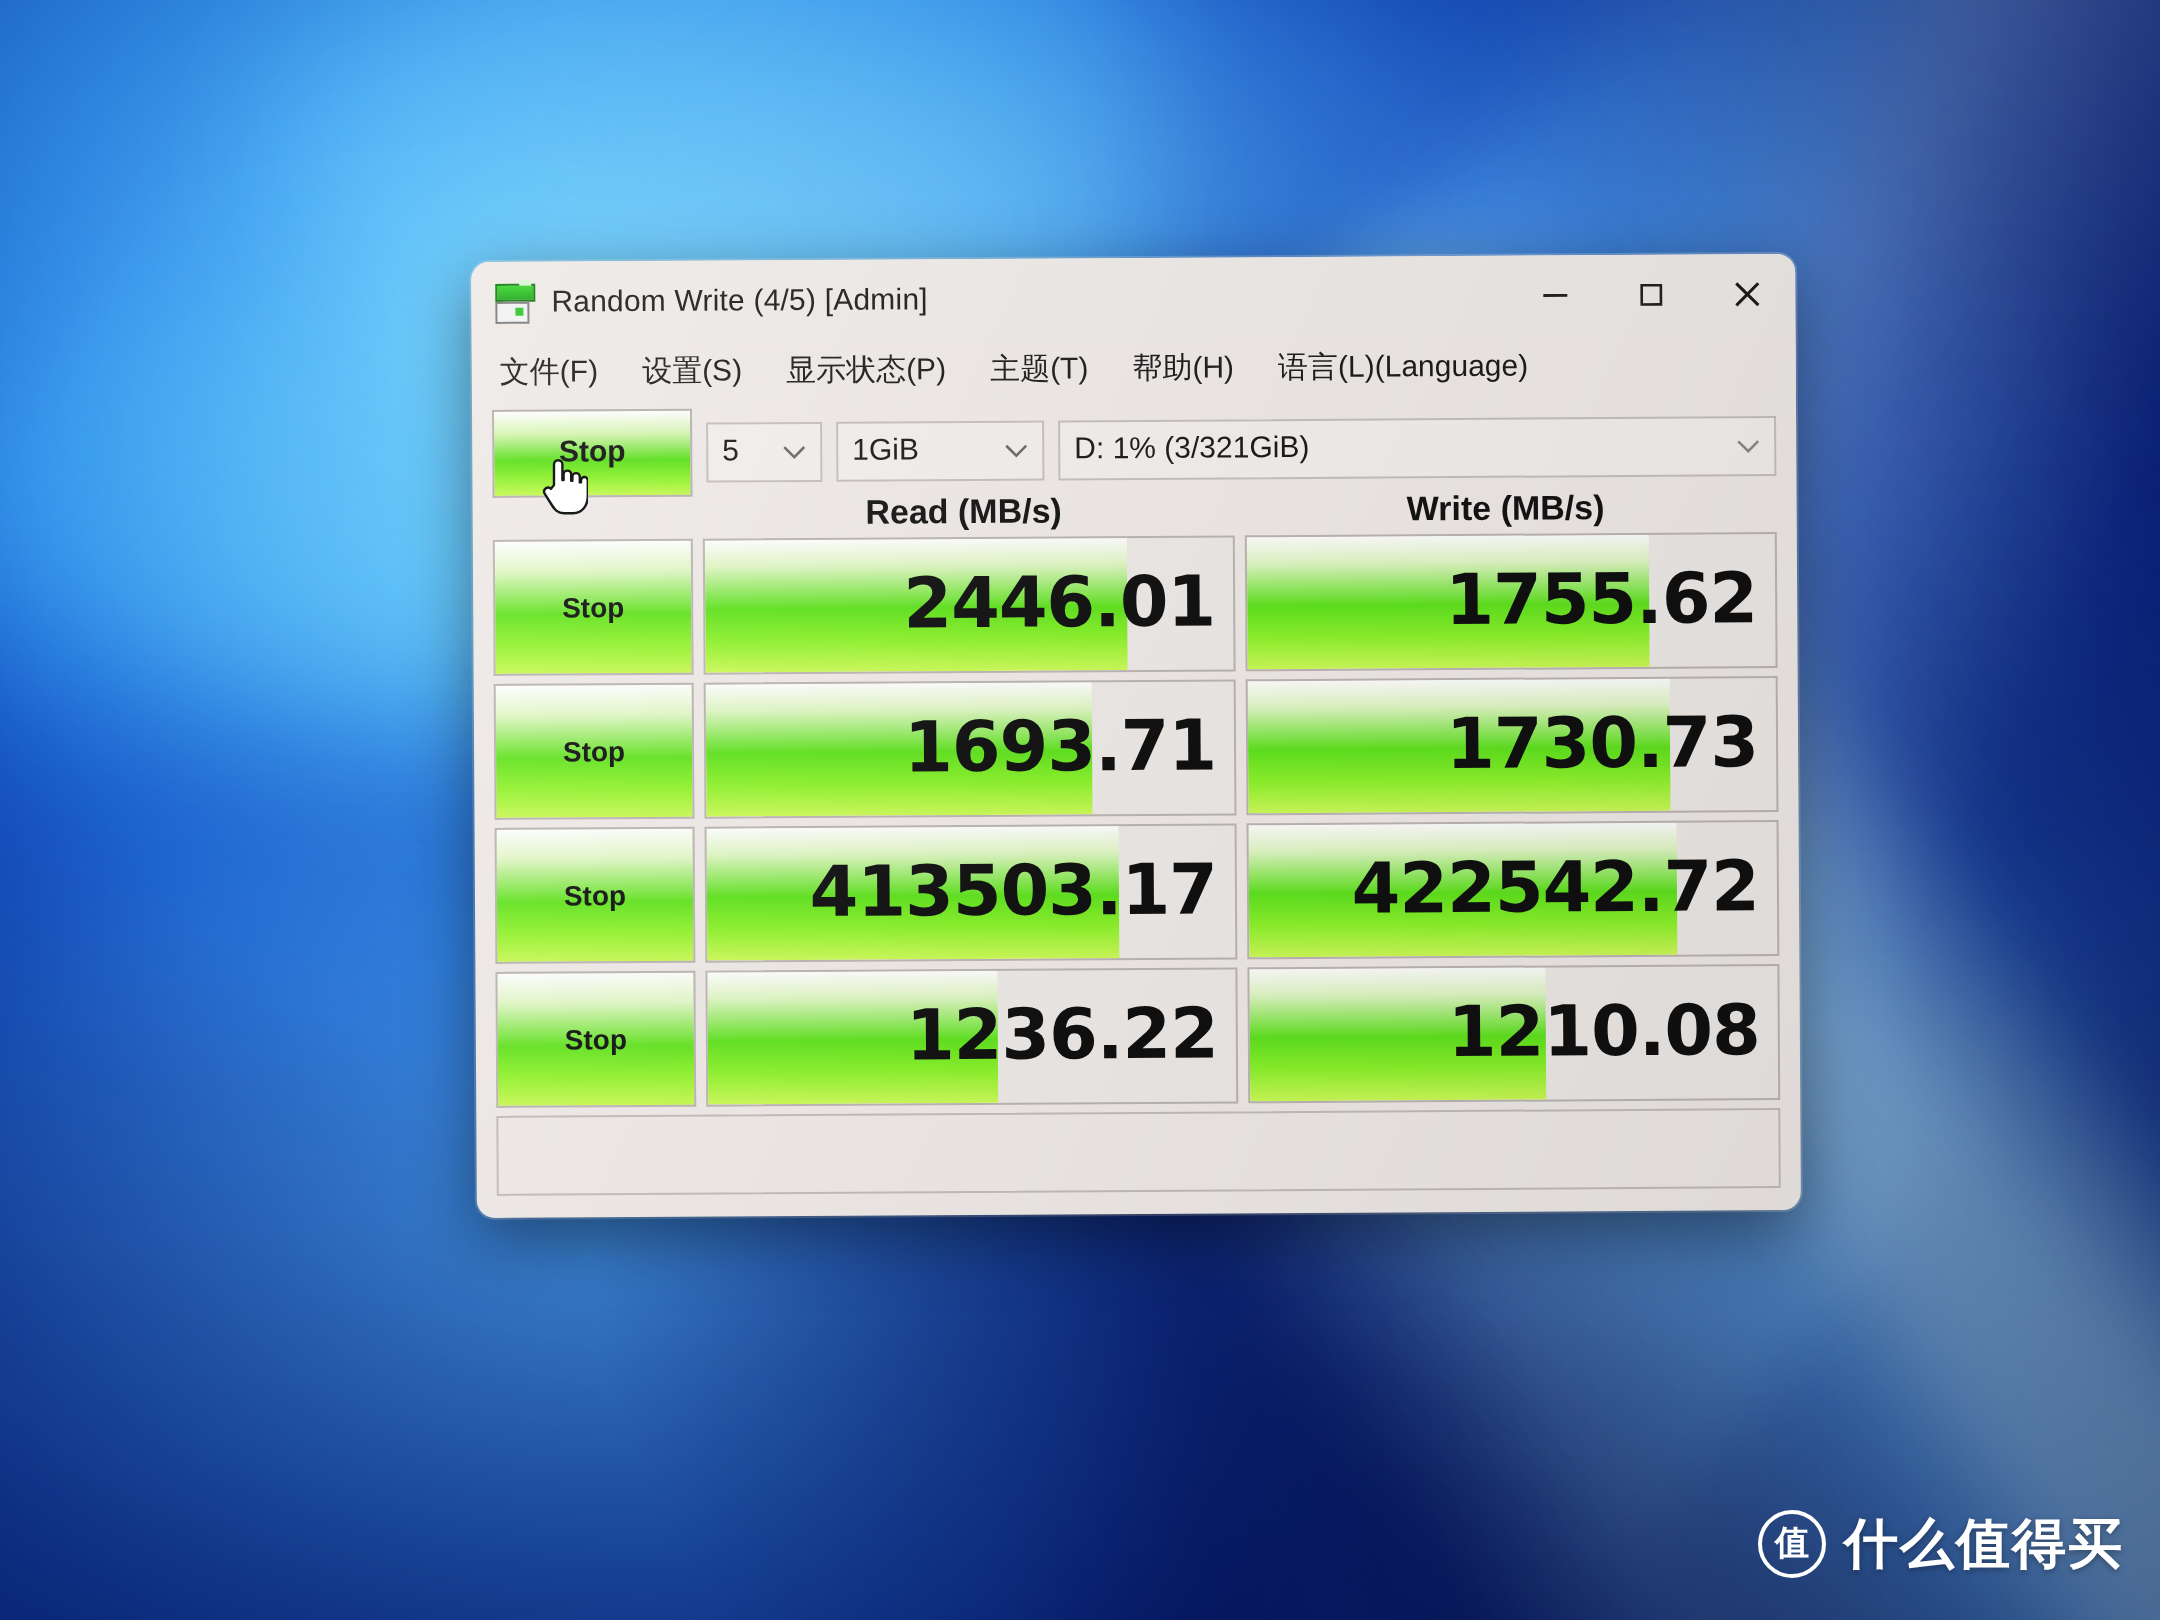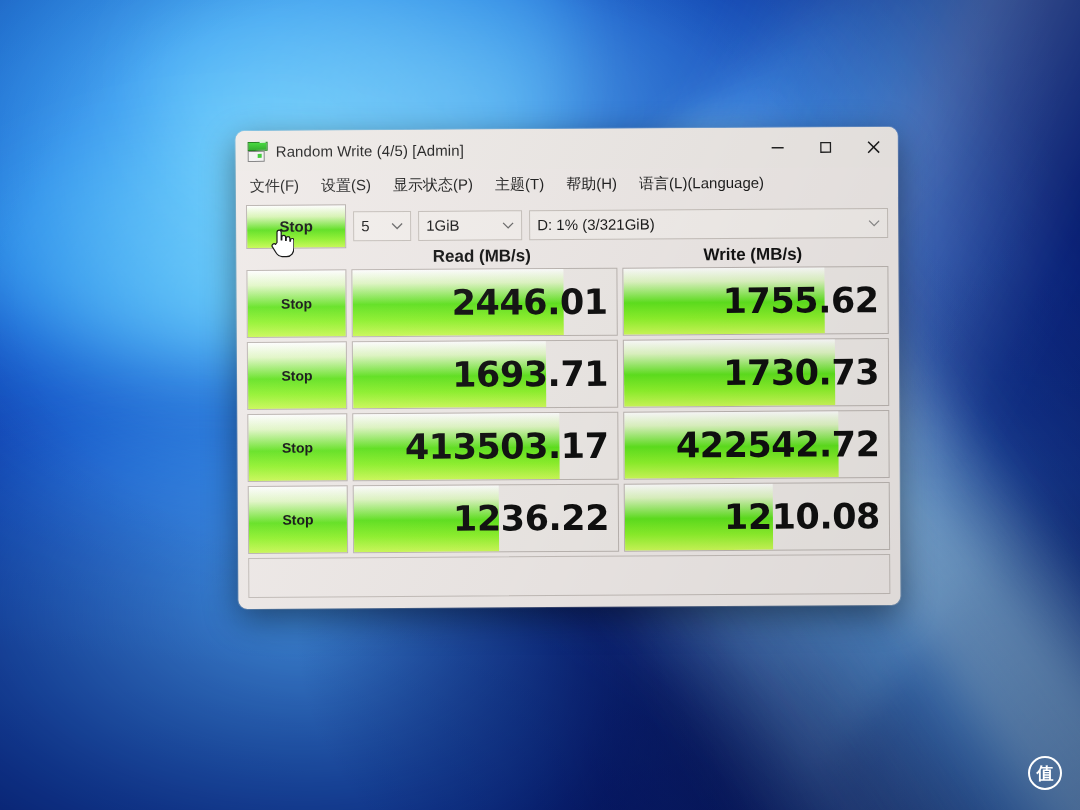--- a/index.html
+++ b/index.html
@@ -491,15 +491,16 @@
   </div>
 
   <div class="cursor-hand">
     <svg width="26" height="32" viewBox="0 0 26 32">
       <path d="M9 16.5 V6.2 a2.1 2.1 0 0 1 4.2 0 V14 h0.6 V11.2 a1.9 1.9 0 0 1 3.8 0 V14.4 h0.6 V12.4 a1.85 1.85 0 0 1 3.7 0 V15.2 h0.6 V14.2 a1.7 1.7 0 0 1 3.4 0 V22 c0 4.6 -2.6 8.6 -7.4 8.6 H14 c-3.2 0 -4.6 -1.7 -6.1 -4.1 l-3.5 -5.6 a2 2 0 0 1 3.1 -2.5 z" fill="#ffffff" stroke="#1a1a1a" stroke-width="1.2" stroke-linejoin="round"></path>
     </svg>
   </div>
 
   <div class="watermark">
     <div class="wm-logo">值</div>
+    <div class="wm-text">什么值得买</div>
   </div>
 
 </div>
 
 </body></html>

